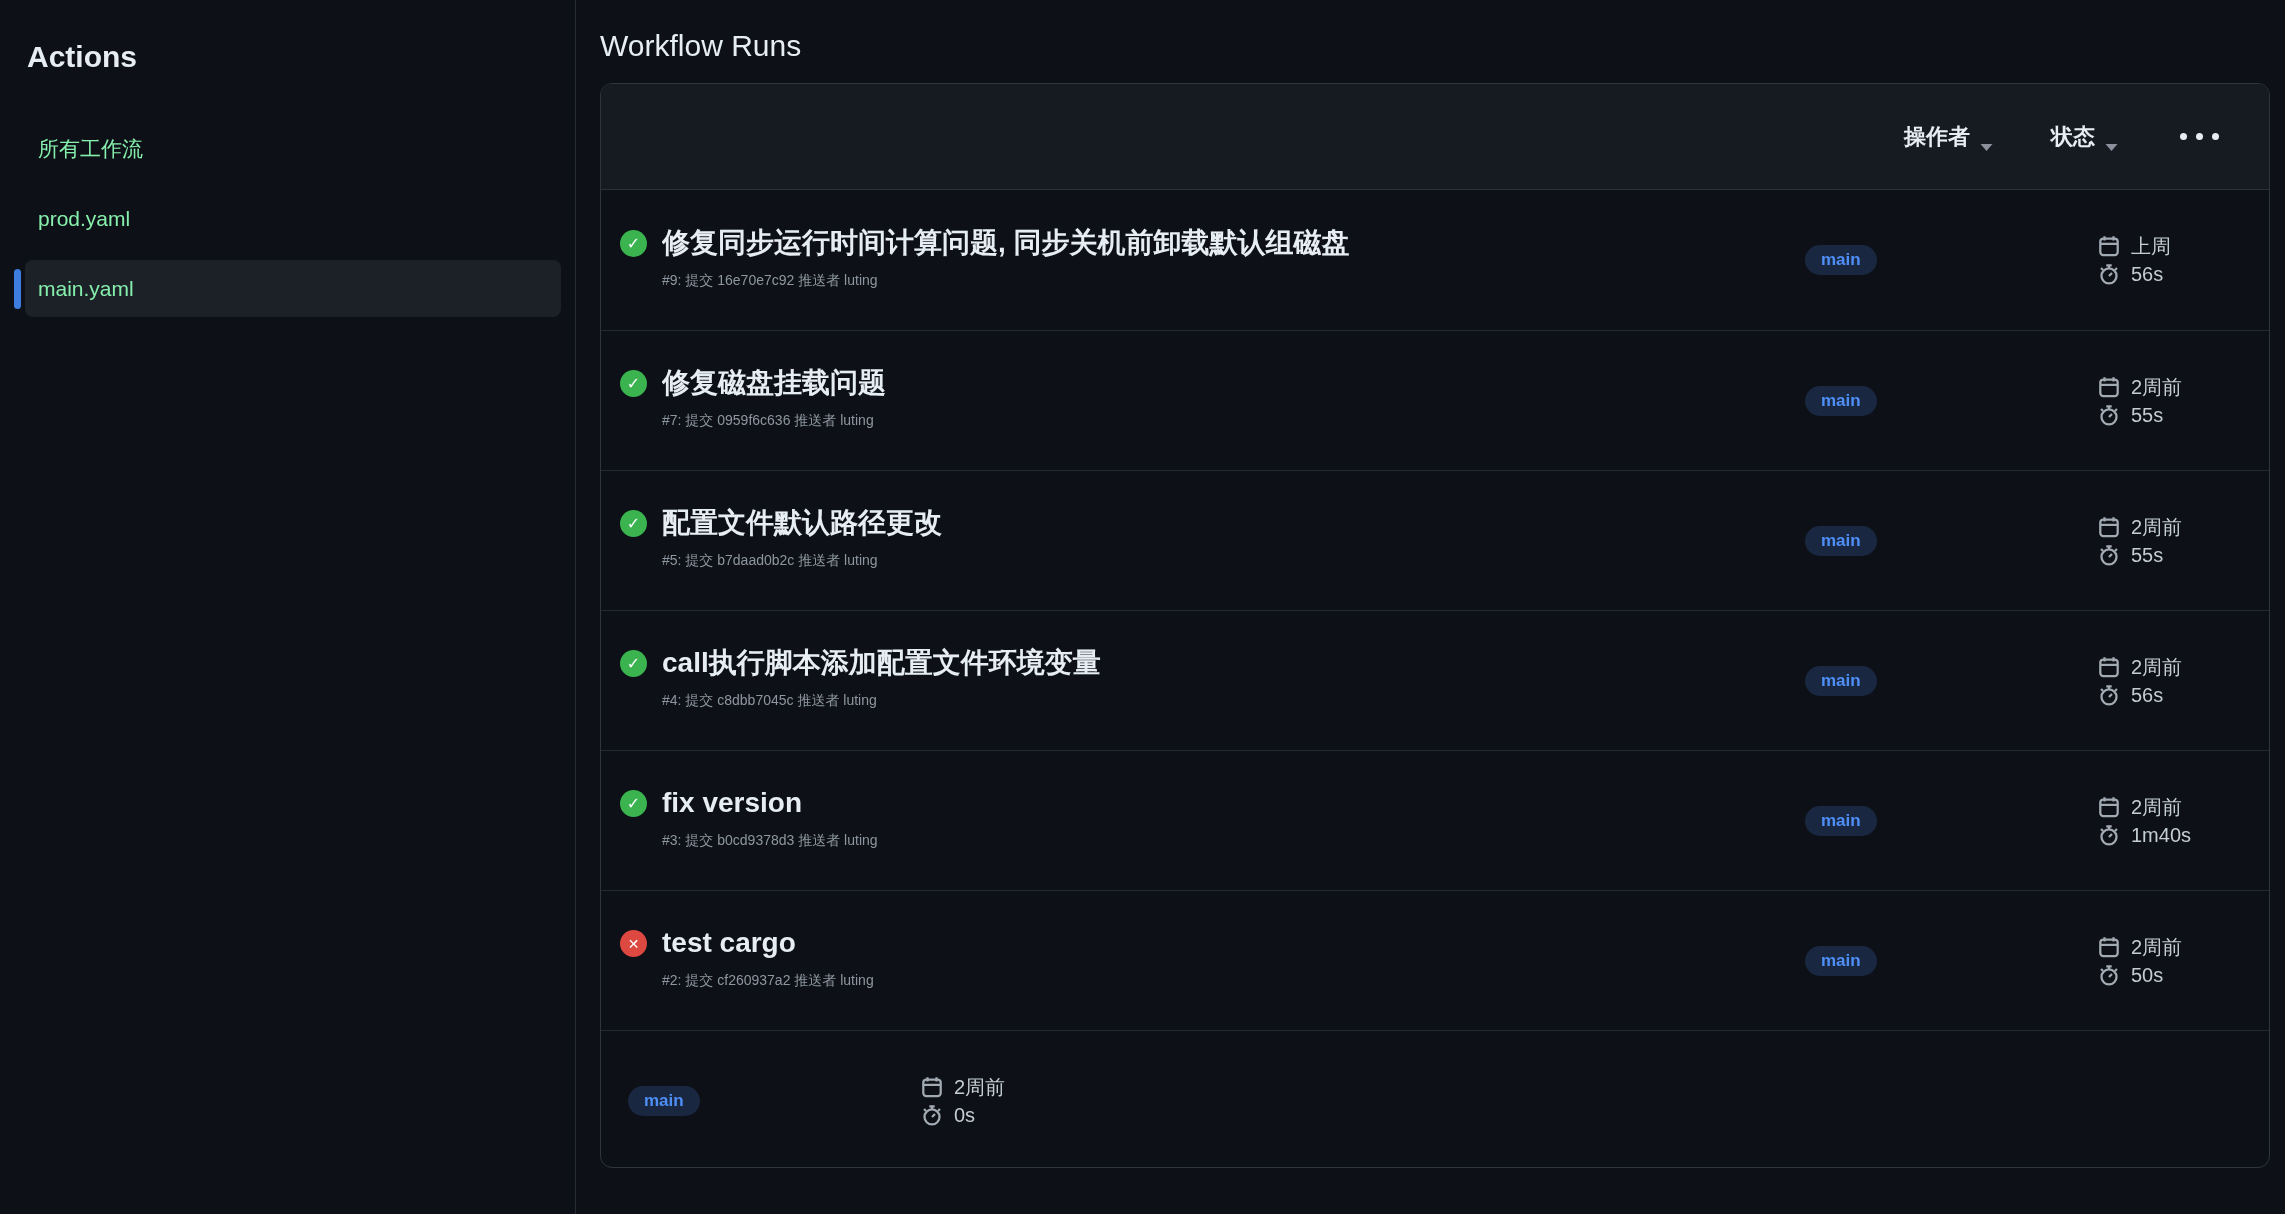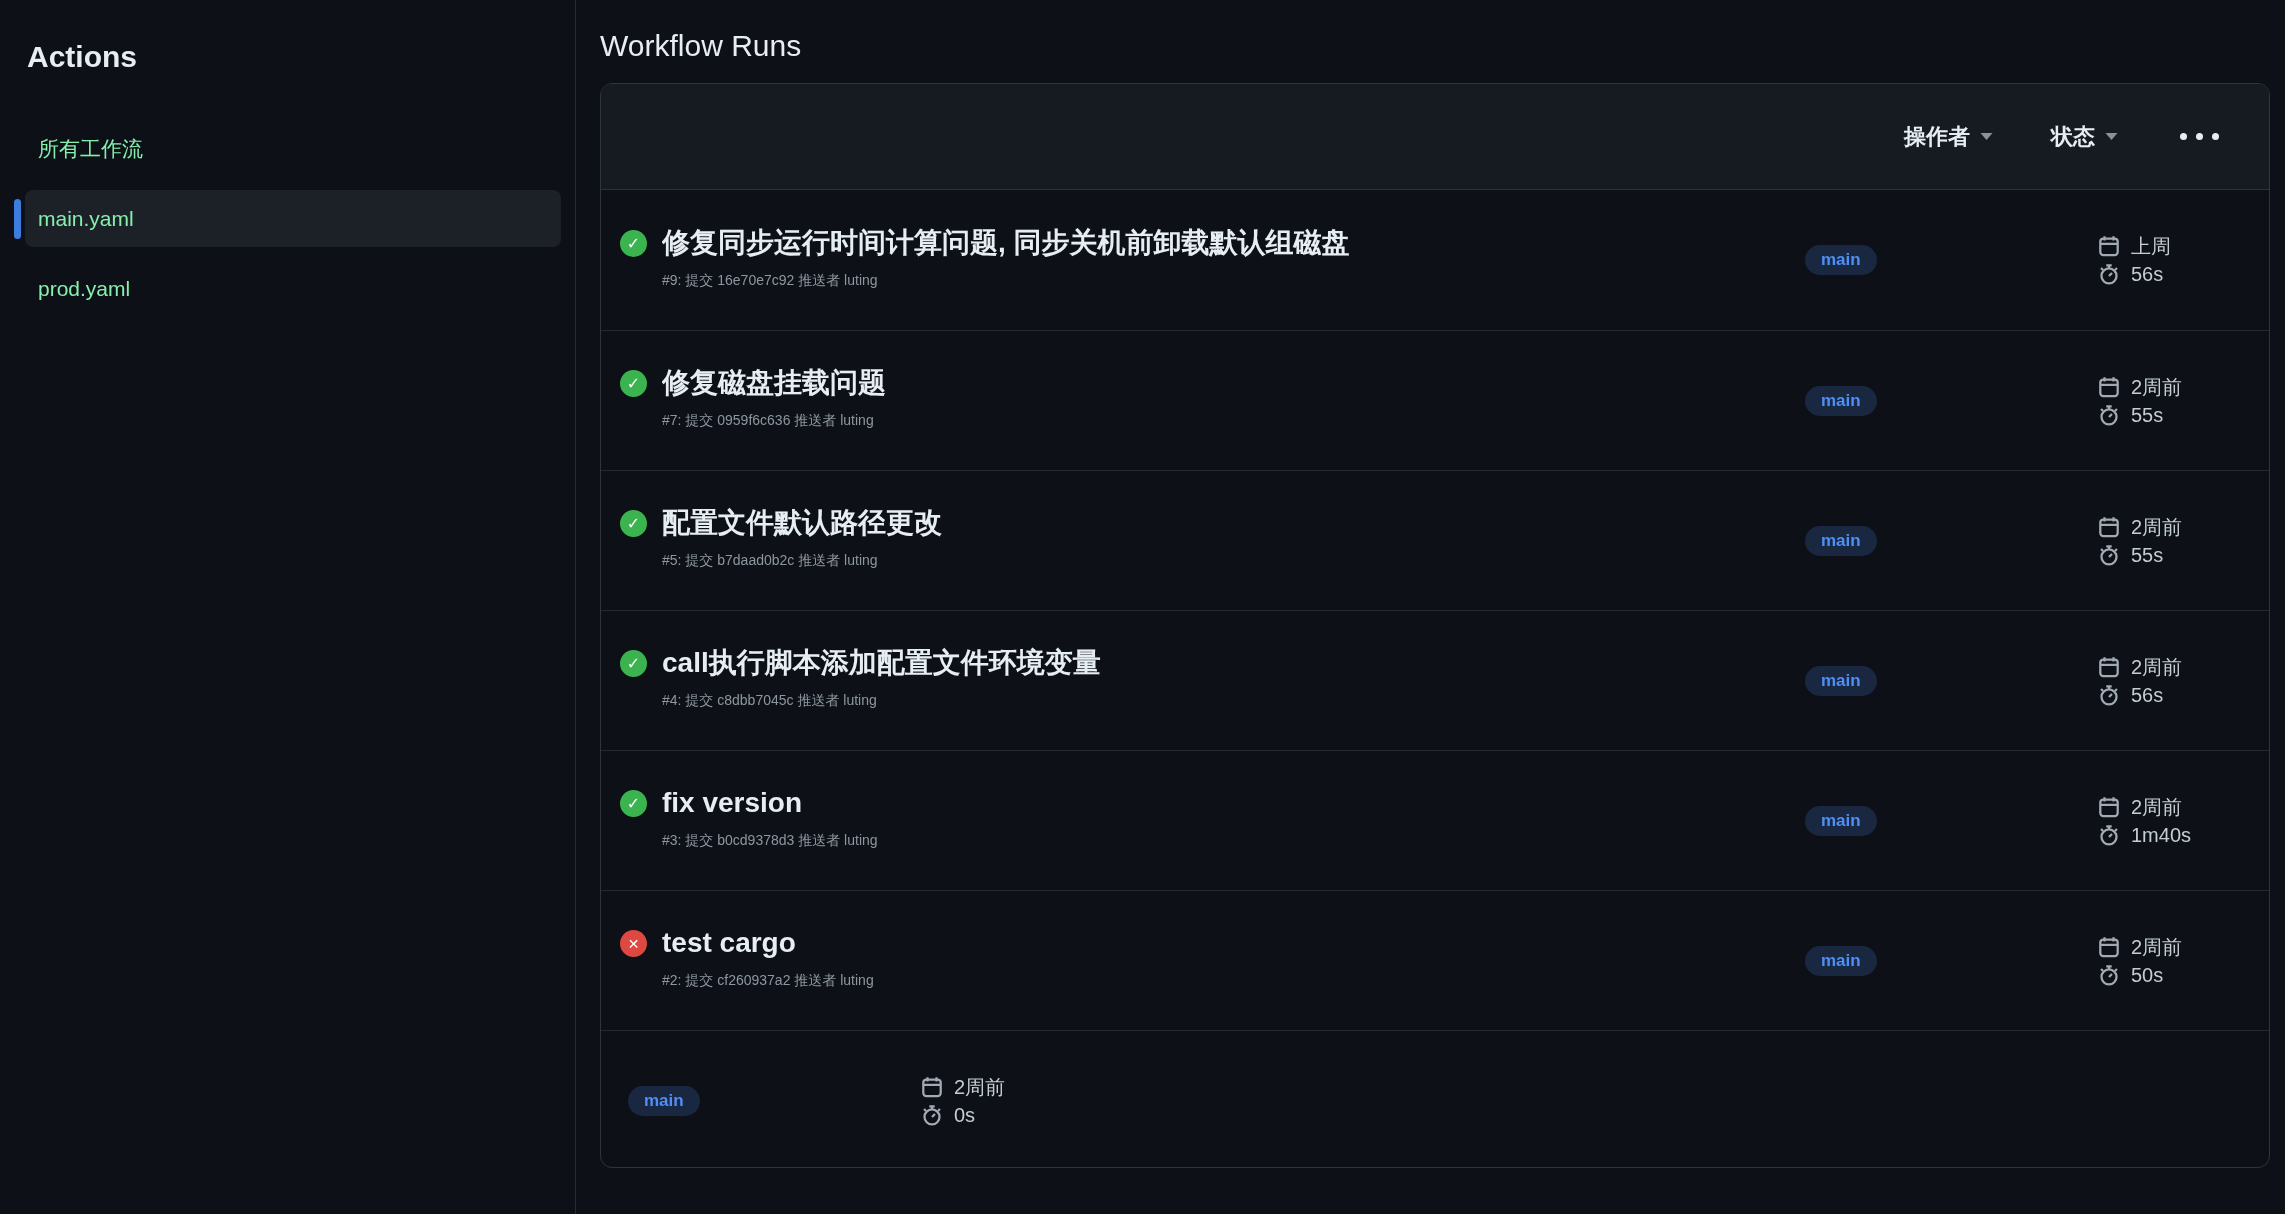--- a/index.html
+++ b/index.html
@@ -42,21 +42,21 @@
     margin-top:15px; height:1085px;
     border:1px solid #2f353d; border-radius:12px;
     background:#0d1117; overflow:hidden;
   }
   .filter-bar {
     height:106px; background:#161b22; border-bottom:1px solid #2b313b;
     display:flex; align-items:center; justify-content:flex-end;
     padding-right:46px; gap:58px;
   }
   .filter-btn {
-    display:flex; align-items:center; gap:10px;
+    display:flex; align-items:flex-end; gap:10px;
     font-size:22px; font-weight:600; color:#e6edf3;
     background:transparent; border:none; cursor:pointer;
     font-family:inherit;
   }
   .caret { width:13px; height:8px; display:block; }
   .kebab { display:flex; gap:9px; align-items:center; background:none; border:none; cursor:pointer; padding:4px; }
   .kebab i { width:7px; height:7px; border-radius:50%; background:#e6edf3; display:block; }
 
   
   .run-row {
@@ -99,26 +99,26 @@
 <body>
 
 <div class="layout">
 
   <aside class="sidebar">
     <div class="sidebar-title">Actions</div>
     <nav class="nav">
       <div class="nav-item">
         <span>所有工作流</span>
       </div>
+      <div class="nav-item">
+        <span>prod.yaml</span>
+      </div>
       <div class="nav-item selected">
         <span class="accent-bar"></span>
         <span>main.yaml</span>
-      </div>
-      <div class="nav-item">
-        <span>prod.yaml</span>
       </div>
     </nav>
   </aside>
 
   <main class="main">
     <h1 class="page-title">Workflow Runs</h1>
 
     <section class="runs-panel">
 
       <div class="filter-bar">

